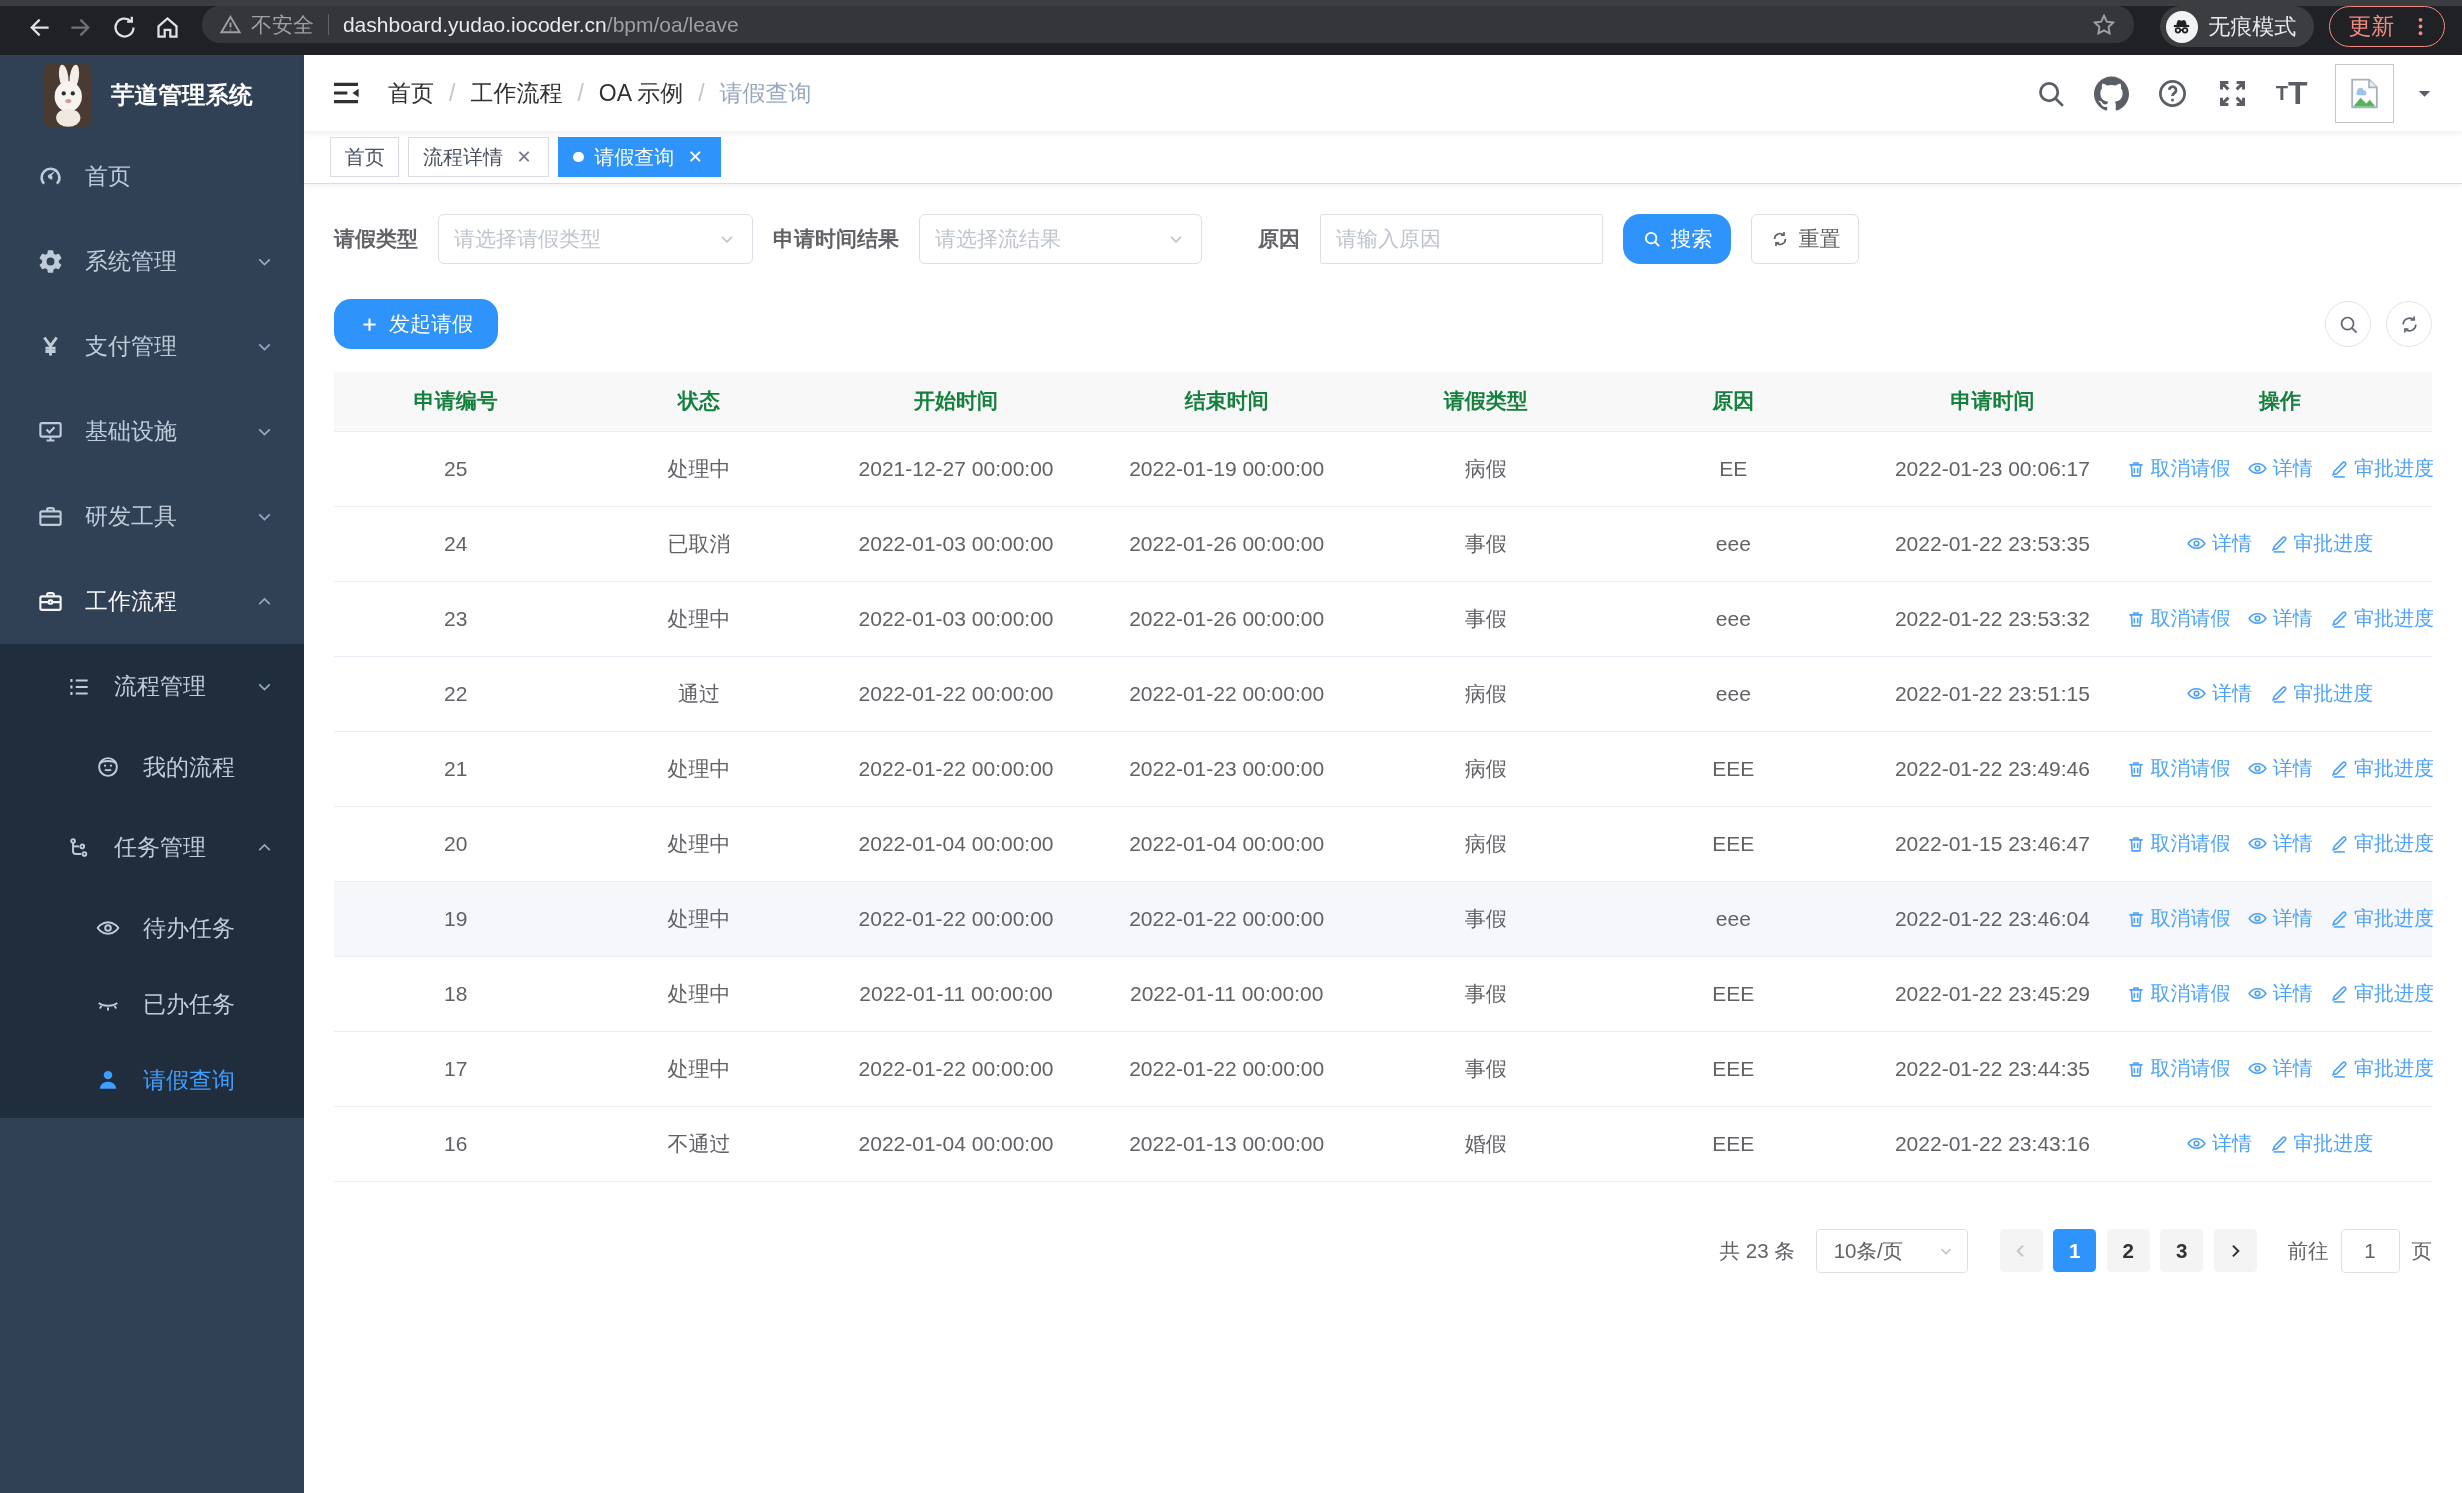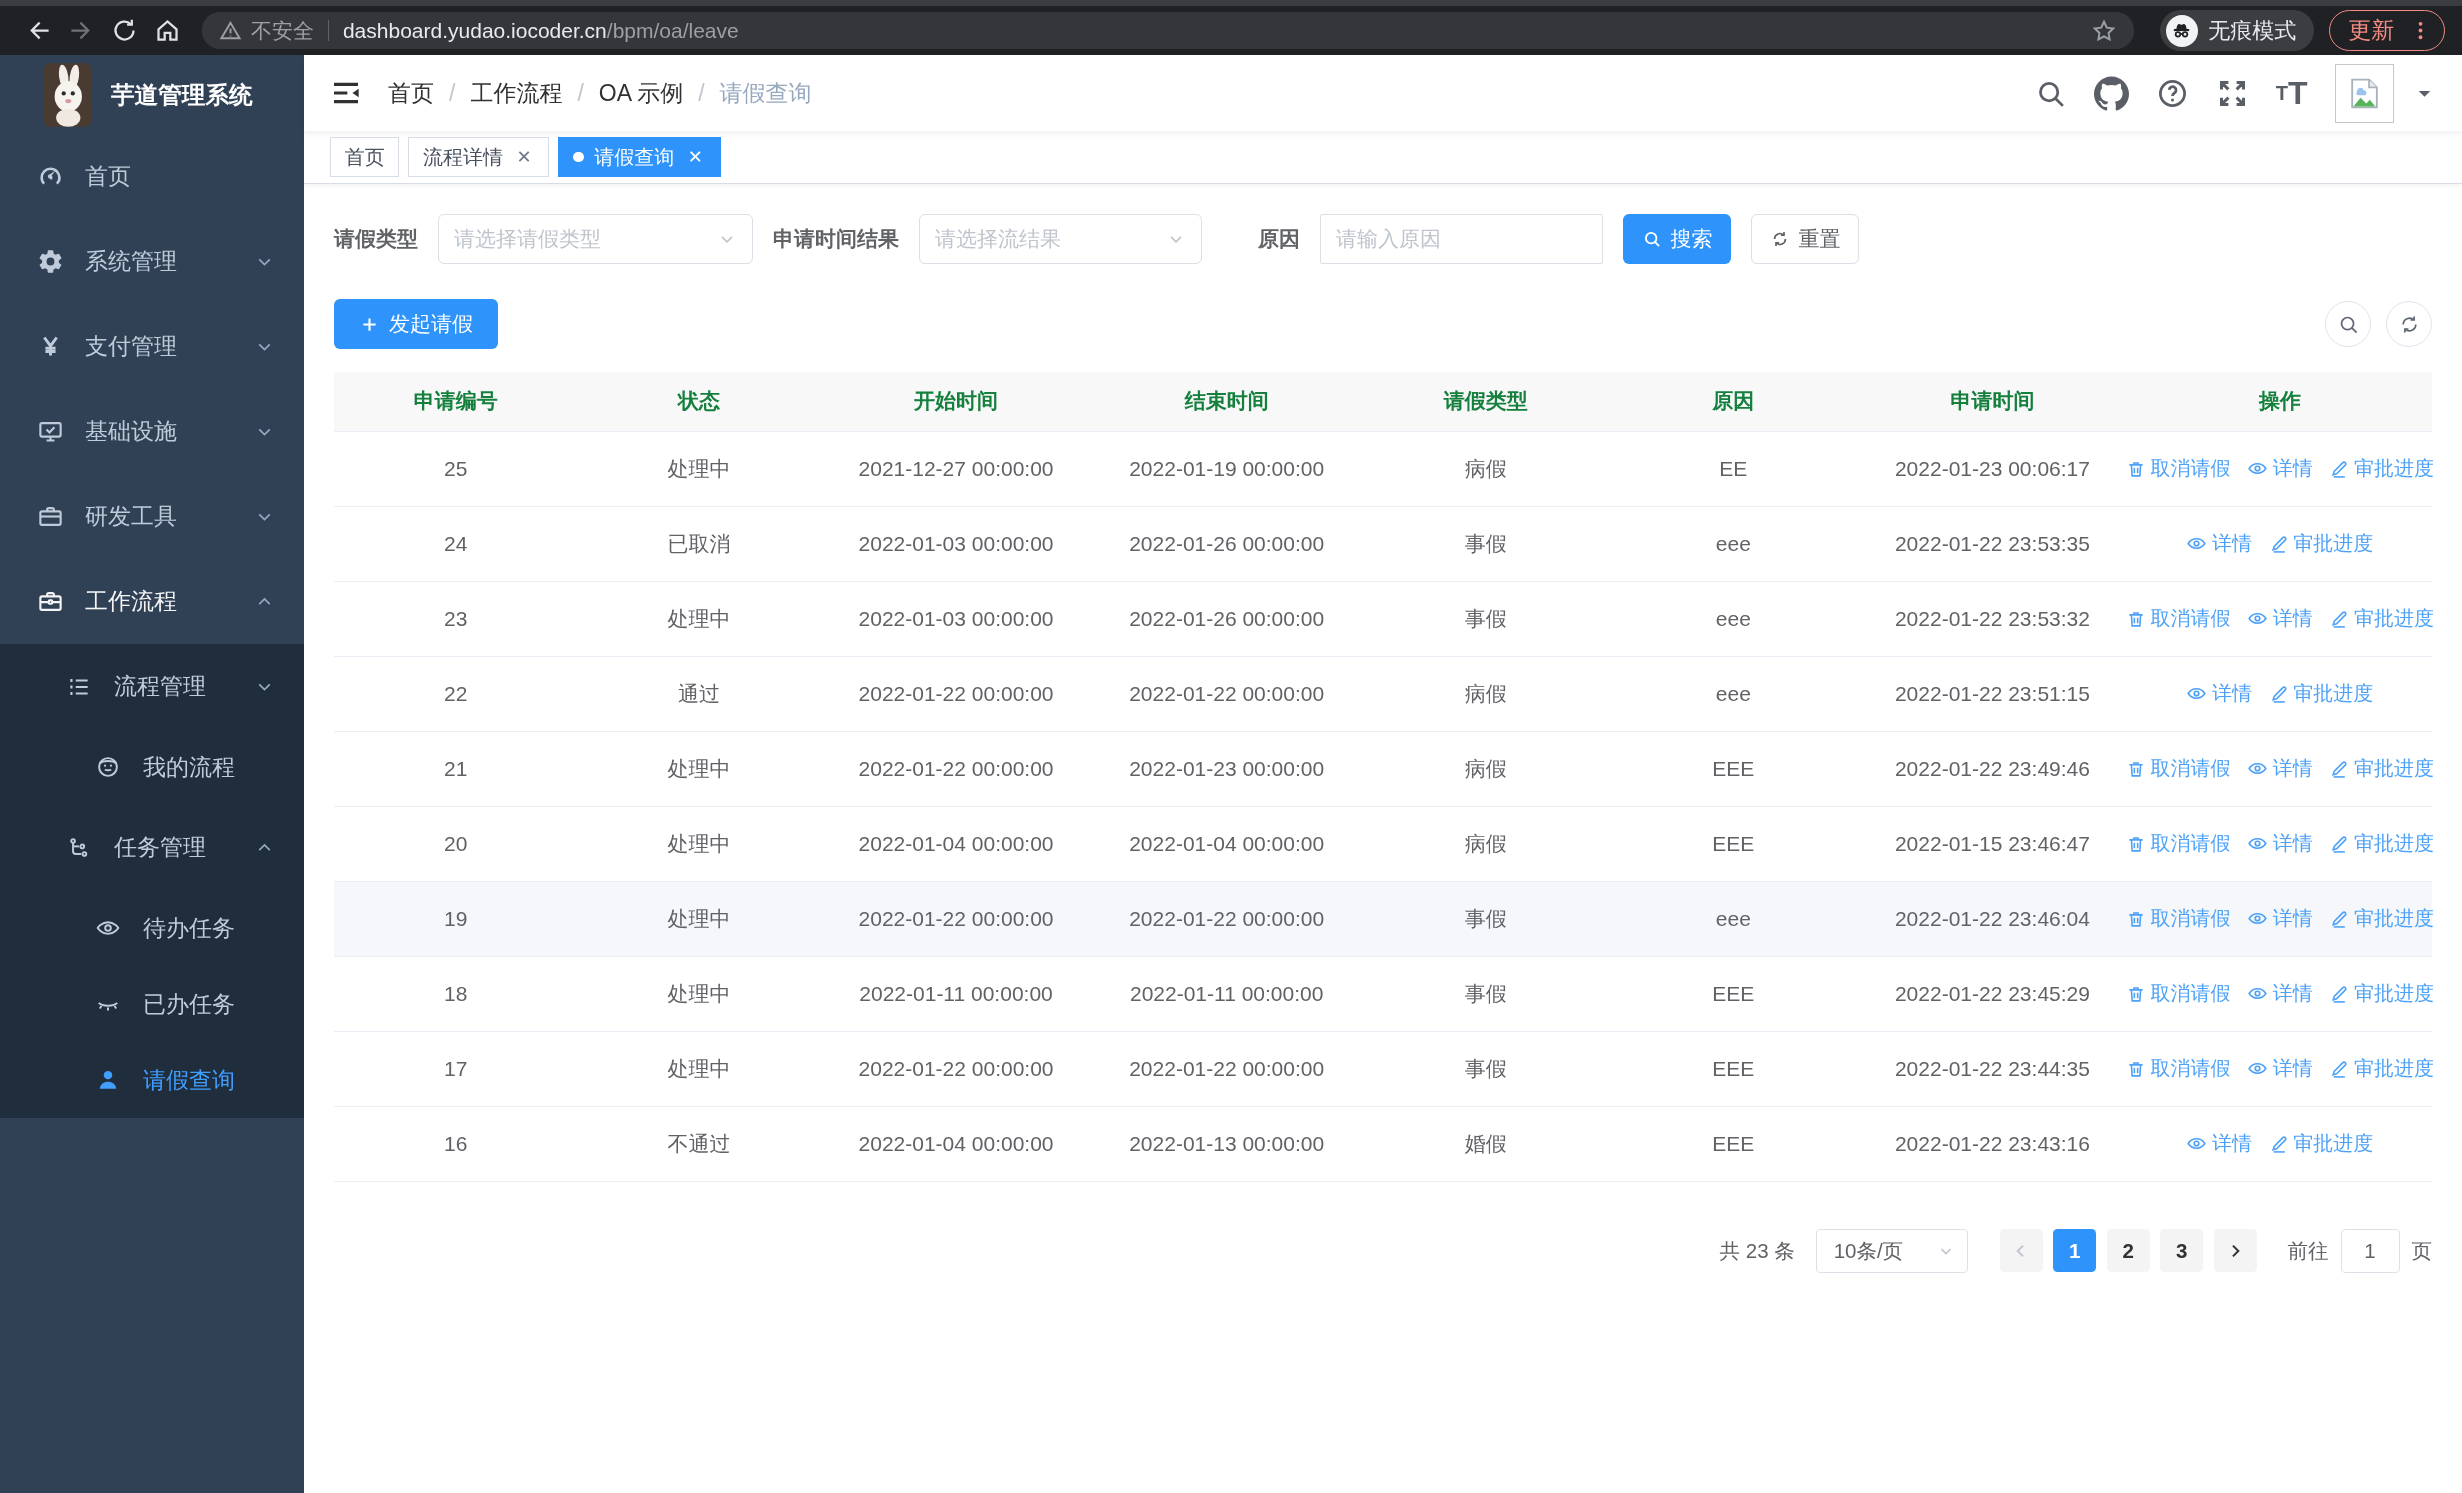--- a/index.html
+++ b/index.html
@@ -1,21 +1,21 @@
 <!DOCTYPE html>
 <html style="font-size:12px"><head>
 <meta charset="utf-8">
 <style>
   * { margin:0; padding:0; box-sizing:border-box; }
   html,body { width:2462px; height:1494px; overflow:hidden; background:#fff;
     font-family:"Liberation Sans","DejaVu Sans",sans-serif; }
   svg { display:block; }
 
   
-  .browser { height:55px; background:#202124; display:flex; align-items:center;
+  .browser { height:55px; background:#202124; display:flex; align-items:flex-start;
     padding:6px 16.7px 0 16.7px; position:relative; }
   .browser::before { content:""; position:absolute; top:0; left:0; right:0; height:6px; background:#3c3d40; }
   .nav-ic { width:43px; height:43px; display:flex; align-items:center; justify-content:center;
     color:#dee1e6; flex-shrink:0; }
   .nav-ic.dim { color:#6e7175; }
   .urlbar { flex:1; height:37px; background:#35363a; border-radius:18px; margin:0 13.7px;
     display:flex; align-items:center; padding:0 16.7px; font-size:21px; color:#9aa0a6; min-width:0; }
   .urlbar .warn { color:#9aa0a6; margin-right:9px; }
   .urlbar .sep { width:1.5px; height:21px; background:#5f6368; margin:0 13.7px; }
   .urlbar .host { color:#e8eaed; }
@@ -80,21 +80,21 @@
   .flabel { font-weight:700; white-space:nowrap; }
   .ctl { height:50px; border:1.5px solid #dcdfe6; border-radius:6px; background:#fff;
     display:flex; align-items:center; padding:0 15px; color:#bfc4cc; }
   .ctl .ph { flex:1; white-space:nowrap; overflow:hidden; }
   .ctl .dd { color:#c0c4cc; margin-left:7.6px; }
   input.txt { height:50px; border:1.5px solid #dcdfe6; border-radius:2px; padding:0 15px;
     font-size:21px; color:#606266; outline:none; font-family:inherit; }
   input.txt::placeholder { color:#bfc4cc; }
   .btn { height:50px; border-radius:6px; display:flex; align-items:center; justify-content:center;
     gap:9px; font-size:21px; cursor:pointer; border:1.5px solid transparent; white-space:nowrap; }
-  .btn.primary { background:#2e93fa; color:#fff; }
+  .btn.primary { background:#2e93fa; color:#fff;border-radius:17px; }
   .btn.plain { background:#fff; border-color:#dcdfe6; color:#606266; }
 
   .toolbar-row { display:flex; align-items:center; margin-top:35px; }
   .round-btns { margin-left:auto; display:flex; gap:15px; }
   .rbtn { width:46px; height:46px; border-radius:50%; border:1.5px solid #dfe4ed; color:#5f6672;
     display:flex; align-items:center; justify-content:center; background:#fff; cursor:pointer; }
 
   
   table.grid { width:100%; border-collapse:collapse; margin-top:23px; table-layout:fixed; }
   .grid th { height:59px; background:#f8f8f9; color:#15803d; font-size:21px; font-weight:700;

